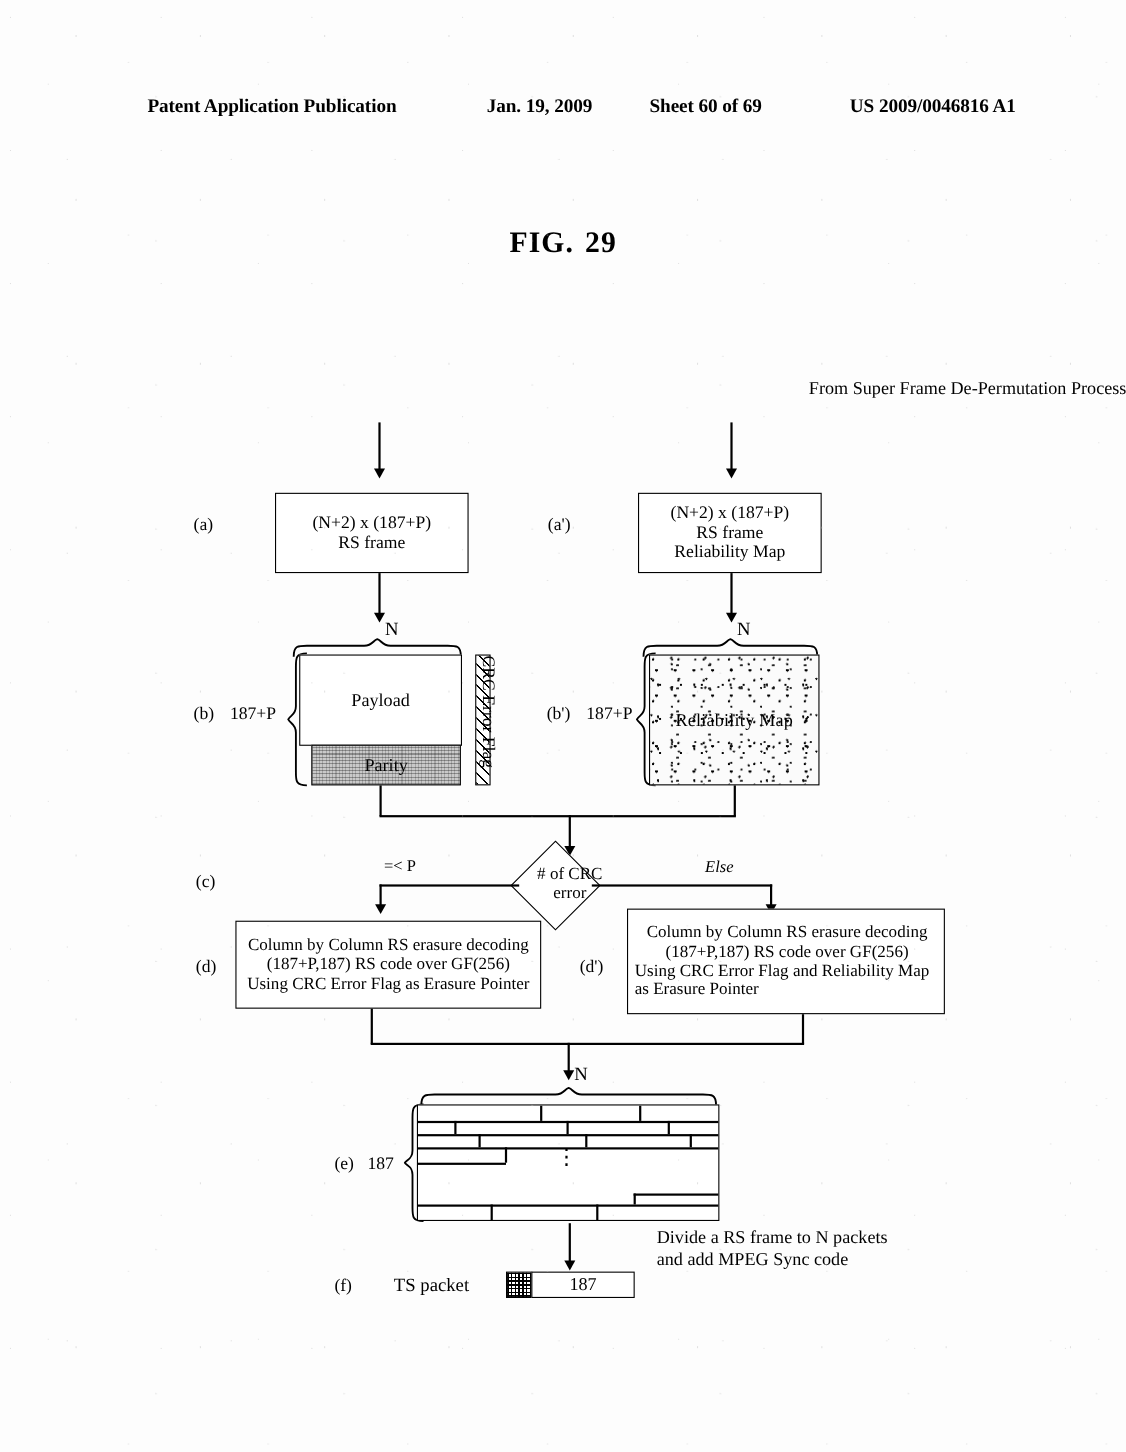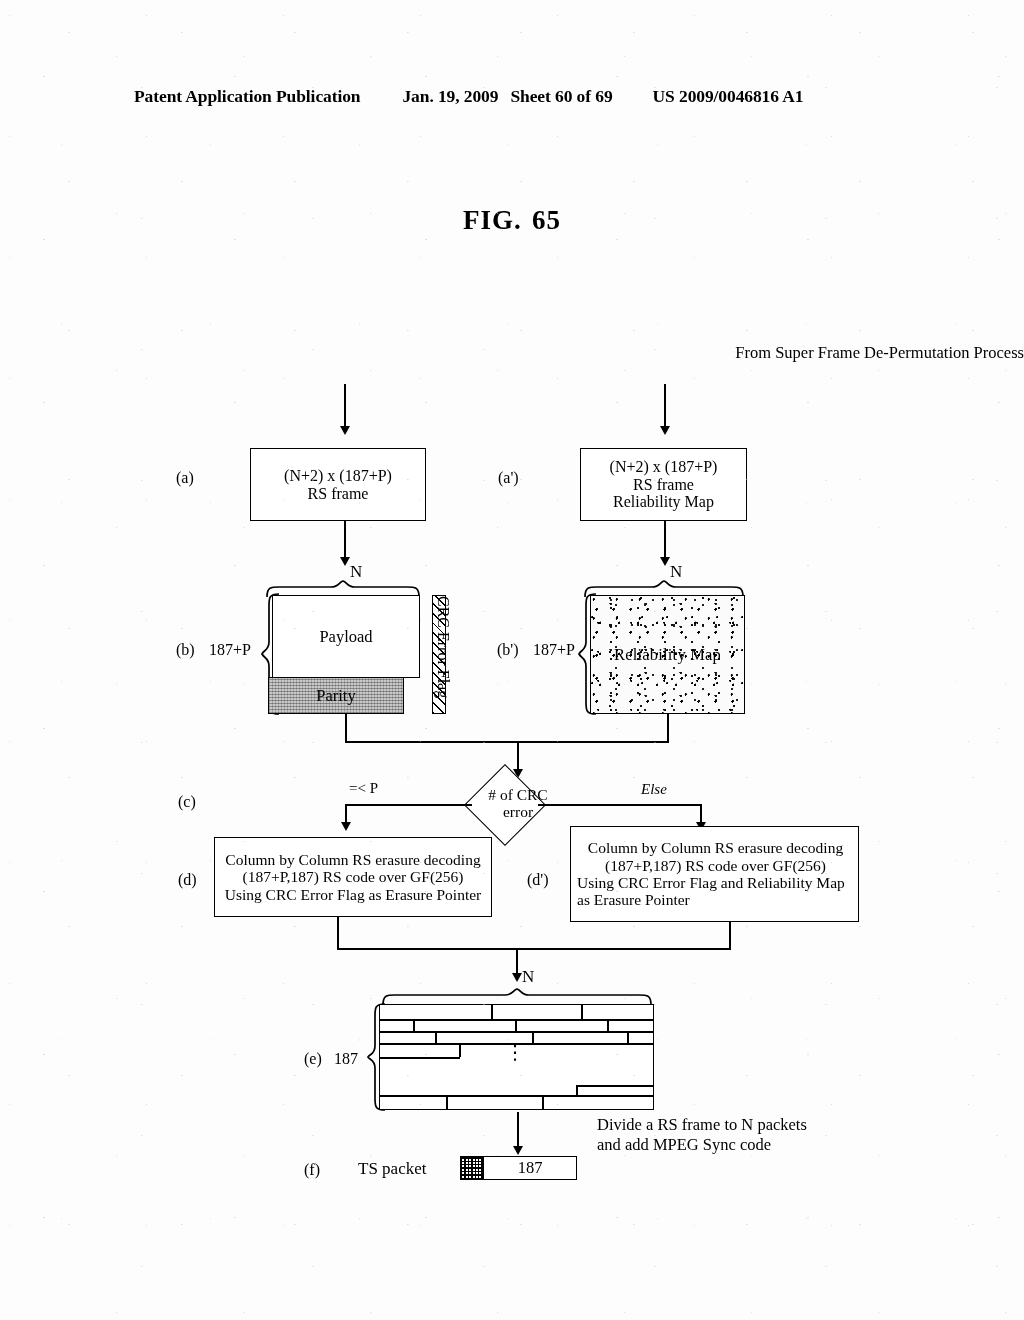--- a/index.html
+++ b/index.html
@@ -42,20 +42,21 @@
     position: absolute;
     top: 86px;
     left: 134px;
     width: 756px;
     font-family: "Liberation Serif", "DejaVu Serif", serif;
     font-weight: bold;
     font-size: 17.5px;
     letter-spacing: -0.1px;
     display: flex;
     white-space: nowrap;
+    gap: 40px;
   }
   .hdr .h1 { }
   .hdr .h2 { margin-left: 42px; }
   .hdr .h3 { margin-left: 12px; }
   .hdr .h4 { margin-left: 40px; }
 
   .figtitle {
     position: absolute;
     top: 205px;
     left: 0;
@@ -244,21 +245,21 @@
 <div id="page">
 
   <div class="hdr">
     <span class="h1">Patent Application Publication</span>
     <span class="h2">Jan. 19, 2009</span>
     <span class="h3">Sheet 60 of 69</span>
     <span class="h4">US 2009/0046816 A1</span>
   </div>
 
   <div class="figtitle">
-    <span>FIG.</span><span class="num">65</span>
+    <span>FIG.</span><span class="num">29</span>
   </div>
 
   <div class="toptext">From Super Frame De-Permutation Process</div>
 
   <div class="vline" style="left:344px; top:384px; height:46px;"></div>
   <div class="arrowhead" style="left:339.5px; top:426px;"></div>
 
   <div class="vline" style="left:664px; top:384px; height:46px;"></div>
   <div class="arrowhead" style="left:659.5px; top:426px;"></div>
 
@@ -294,21 +295,21 @@
   <div class="lbl" style="left:176px; top:641px;">(b)</div>
   <div class="lbl" style="left:209px; top:641px;">187+P</div>
 
   <svg class="brace" style="left:261px; top:592px;" width="20" height="124" viewBox="0 0 20 124">
     <path d="M18,2 C8,2 8,6 8,14 L8,50 C8,58 3,58 1,62 C3,66 8,66 8,74 L8,110 C8,118 8,122 18,122" fill="none" stroke="#000" stroke-width="1.7"></path>
   </svg>
 
   <div class="payload" style="left:272px; top:595px; width:148px; height:83px;">
     <span>Payload</span>
   </div>
-  <div class="parity" style="left:268px; top:677px; width:136px; height:37px;">
+  <div class="parity" style="left:283px; top:677px; width:136px; height:37px;">
     <span>Parity</span>
   </div>
 
   <div class="crcstrip" style="left:432px; top:595px; width:14px; height:119px;"></div>
   <div class="crclabel" style="left:452px; top:596px;">CRC Error Flag</div>
 
   <div class="lbl" style="left:497px; top:641px;">(b')</div>
   <div class="lbl" style="left:533px; top:641px;">187+P</div>
 
   <svg class="brace" style="left:578px; top:592px;" width="20" height="124" viewBox="0 0 20 124">

